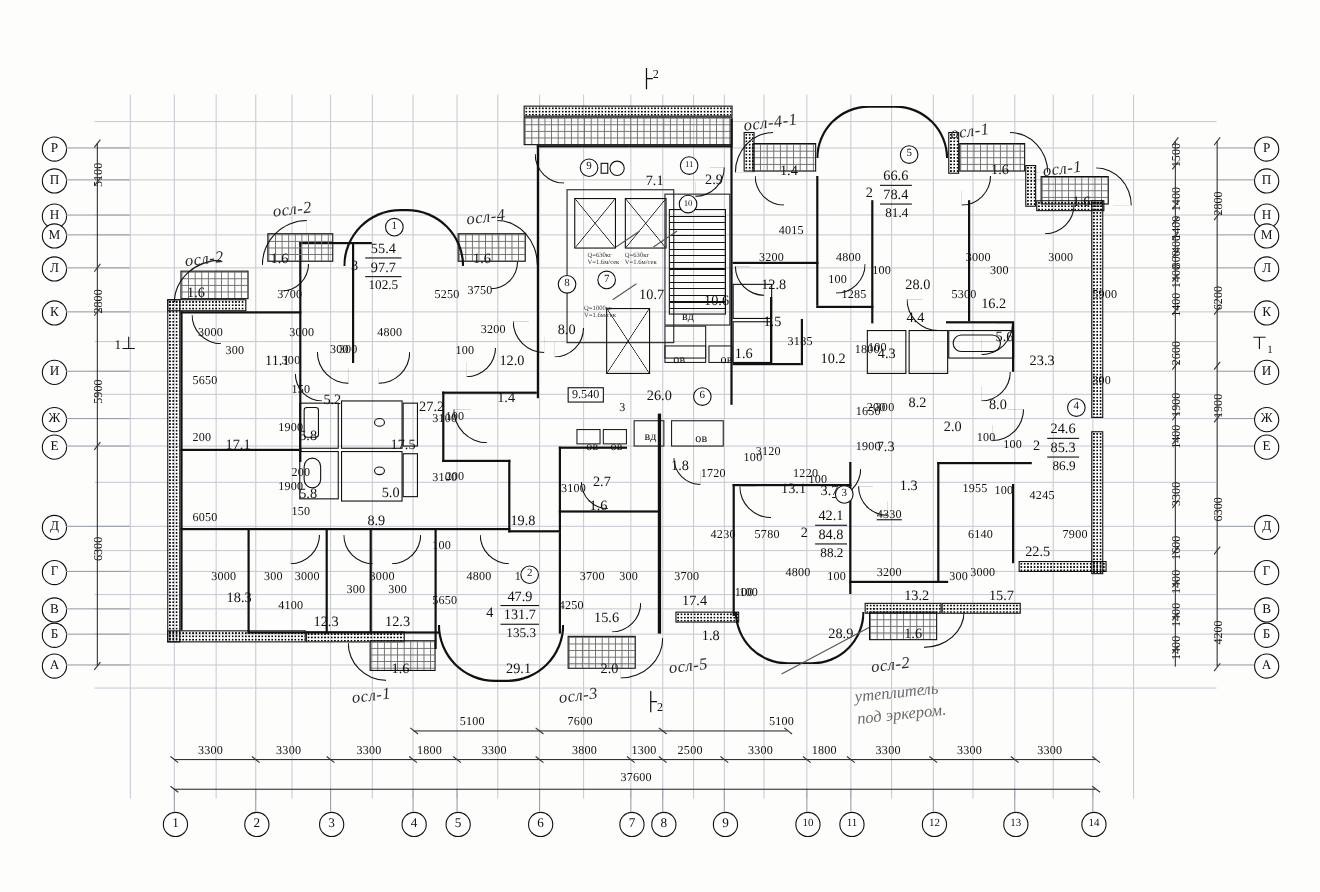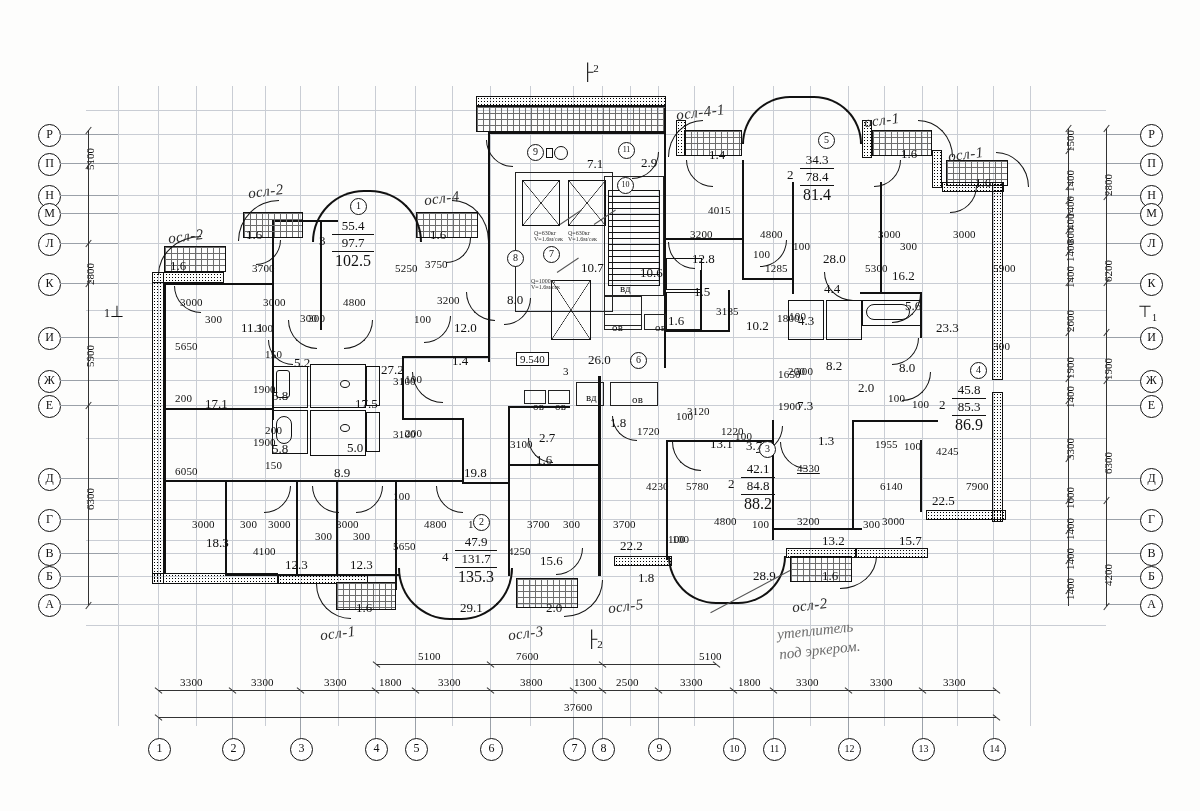--- a/index.html
+++ b/index.html
@@ -40,21 +40,21 @@
   .dline{position:absolute;height:1px;background:#333;}
   .dlinev{position:absolute;width:1px;background:#333;}
   .tick{position:absolute;width:9px;height:1px;background:#333;transform:rotate(-52deg);}
   .tickv{position:absolute;width:9px;height:1px;background:#333;transform:rotate(38deg);}
 
   
   .stamp{position:absolute;font-family:"Liberation Serif",serif;color:#111;}
   .stamp .cnt{position:absolute;left:-13px;top:15px;font-size:13px;}
   .stamp .l1{font-size:13px;text-align:center;border-bottom:1.3px solid #111;padding:0 3px;}
   .stamp .l2{font-size:13px;text-align:center;border-bottom:1.3px solid #111;padding:0 3px;}
-  .stamp .l3{font-size:16px;text-align:right;padding:0 3px;}
+  .stamp .l3{font-size:12px;text-align:right;padding:0 3px;}
 
   
   .hand{position:absolute;font-family:"Liberation Serif",serif;font-style:italic;
         font-size:15px;color:#2b2b2b;letter-spacing:.5px;transform:rotate(-7deg);}
   .hand2{position:absolute;font-family:"Liberation Serif",serif;font-style:italic;
         font-size:15px;color:#6b6b6b;transform:rotate(-6deg);line-height:20px;}
 
   .lvl{position:absolute;border:1.2px solid #111;padding:0px 3px;font-size:11px;
        font-family:"Liberation Serif",serif;background:#fff;}
 
@@ -588,21 +588,21 @@
       <div class="txt area" style="left:546px;top:600px;">2.0</div>
       <div class="txt area" style="left:539px;top:430px;">2.7</div>
       <div class="txt area" style="left:536px;top:452px;">1.6</div>
       <div class="txt dim" style="left:510px;top:438px;">3100</div>
       <div class="txt dim" style="left:563px;top:365px;">3</div>
       <div class="txt area" style="left:588px;top:352px;">26.0</div>
       <div class="txt area" style="left:610px;top:415px;">1.8</div>
       <div class="txt dim" style="left:637px;top:425px;">1720</div>
       <div class="txt dim" style="left:613px;top:518px;">3700</div>
       <div class="txt dim" style="left:646px;top:480px;">4230</div>
-      <div class="txt area" style="left:620px;top:538px;">22.2</div>
+      <div class="txt area" style="left:620px;top:538px;">17.4</div>
       <div class="txt area" style="left:638px;top:570px;">1.8</div>
       <div class="txt dim" style="left:668px;top:533px;">100</div>
       <div class="txt area" style="left:587px;top:156px;">7.1</div>
       <div class="txt area" style="left:641px;top:155px;">2.9</div>
       <div class="txt area" style="left:581px;top:260px;">10.7</div>
       <div class="txt area" style="left:640px;top:265px;">10.6</div>
       <div class="txt area" style="left:507px;top:292px;">8.0</div>
       <div class="txt dim" style="left:620px;top:282px;">вд</div>
       <div class="txt dim" style="left:612px;top:321px;">ов</div>
       <div class="txt dim" style="left:655px;top:321px;">ов</div>
@@ -684,28 +684,28 @@
       <div class="stamp" style="left:332px;top:218px;">
         <div class="rnum" style="left:18px;top:-20px;">1</div>
         <div class="cnt">3</div>
         <div class="l1">55.4</div>
         <div class="l2">97.7</div>
         <div class="l3">102.5</div>
       </div>
       <div class="stamp" style="left:800px;top:152px;">
         <div class="rnum" style="left:18px;top:-20px;">5</div>
         <div class="cnt">2</div>
-        <div class="l1">34.3</div>
+        <div class="l1">66.6</div>
         <div class="l2">78.4</div>
         <div class="l3">81.4</div>
       </div>
       <div class="stamp" style="left:952px;top:382px;">
         <div class="rnum" style="left:18px;top:-20px;">4</div>
         <div class="cnt">2</div>
-        <div class="l1">45.8</div>
+        <div class="l1">24.6</div>
         <div class="l2">85.3</div>
         <div class="l3">86.9</div>
       </div>
       <div class="stamp" style="left:741px;top:461px;">
         <div class="rnum" style="left:18px;top:-20px;">3</div>
         <div class="cnt">2</div>
         <div class="l1">42.1</div>
         <div class="l2">84.8</div>
         <div class="l3">88.2</div>
       </div>

